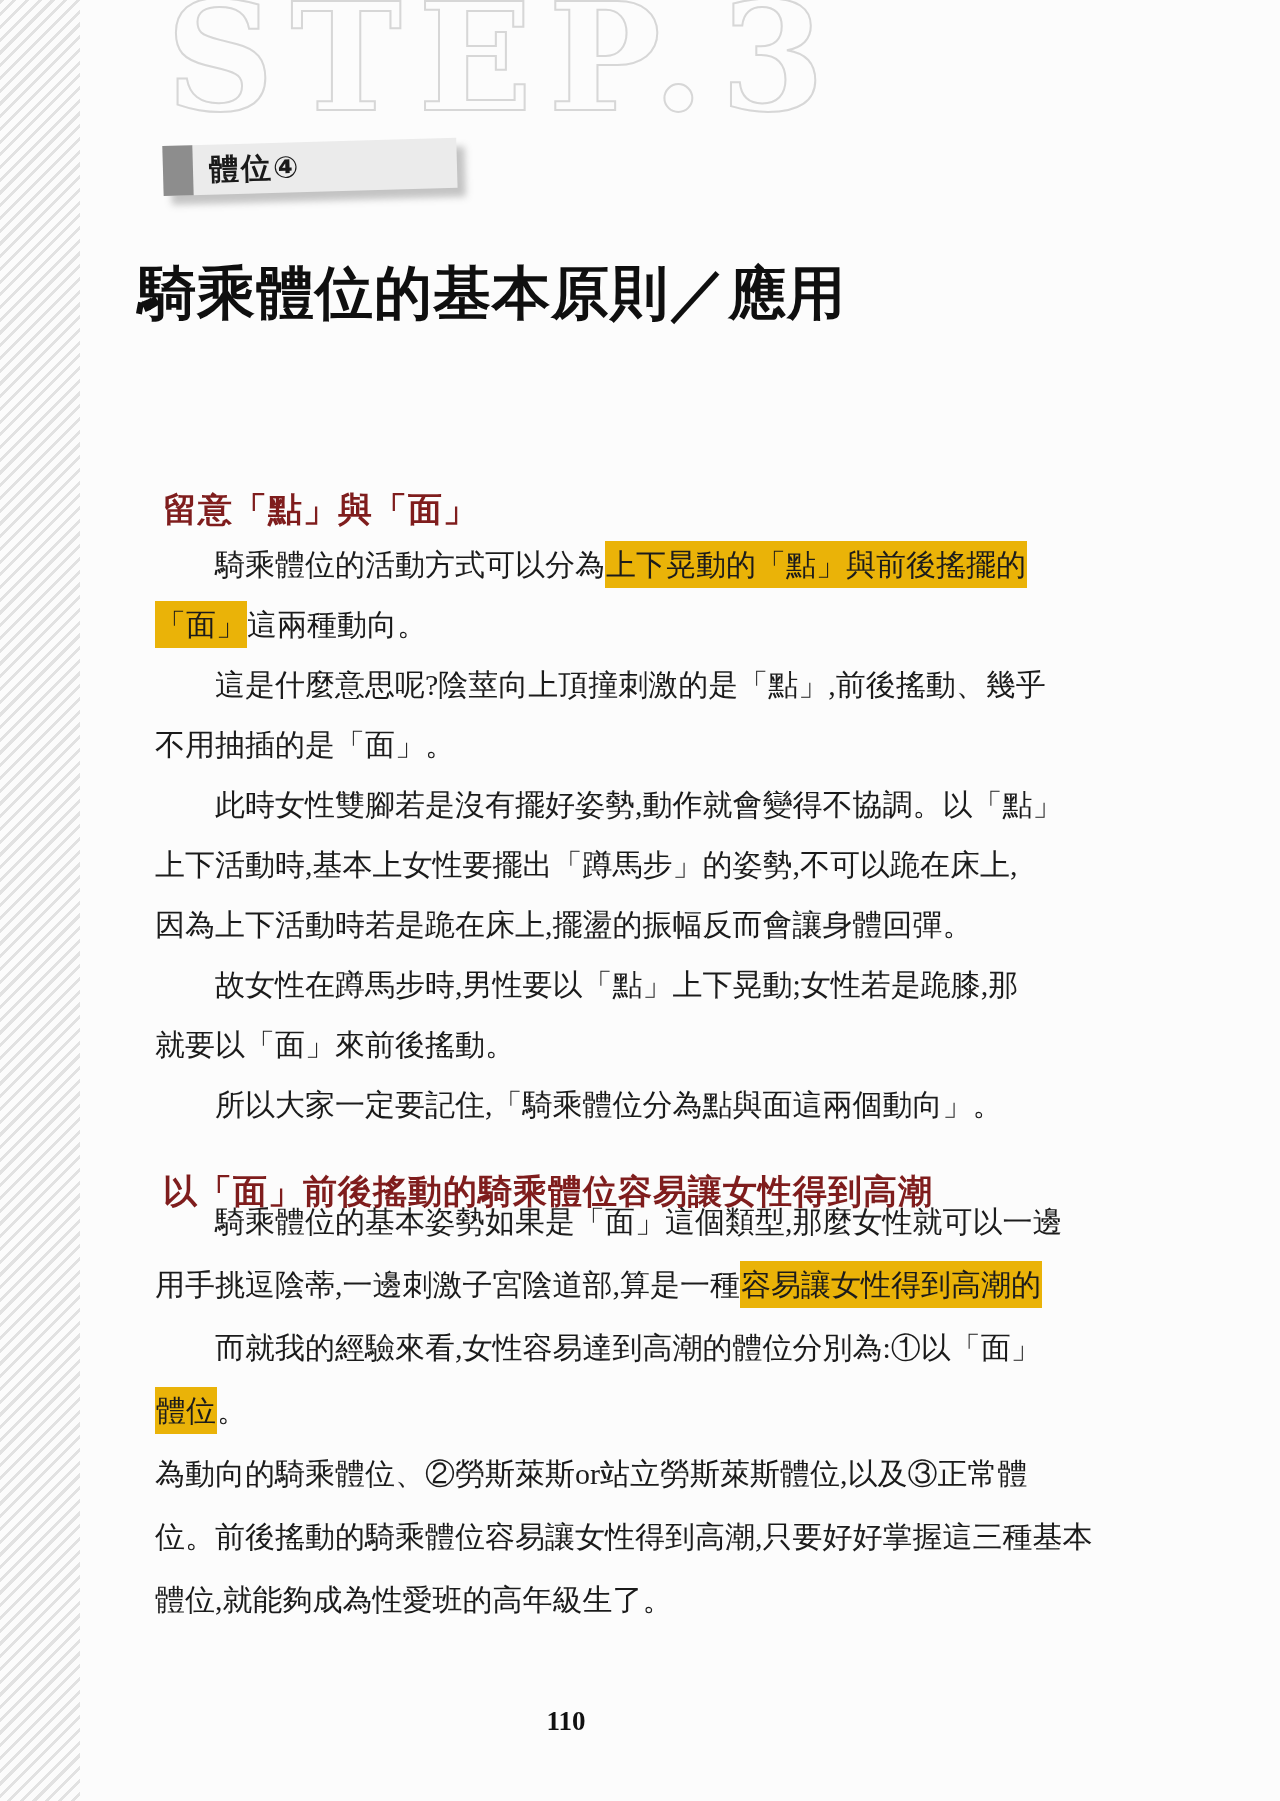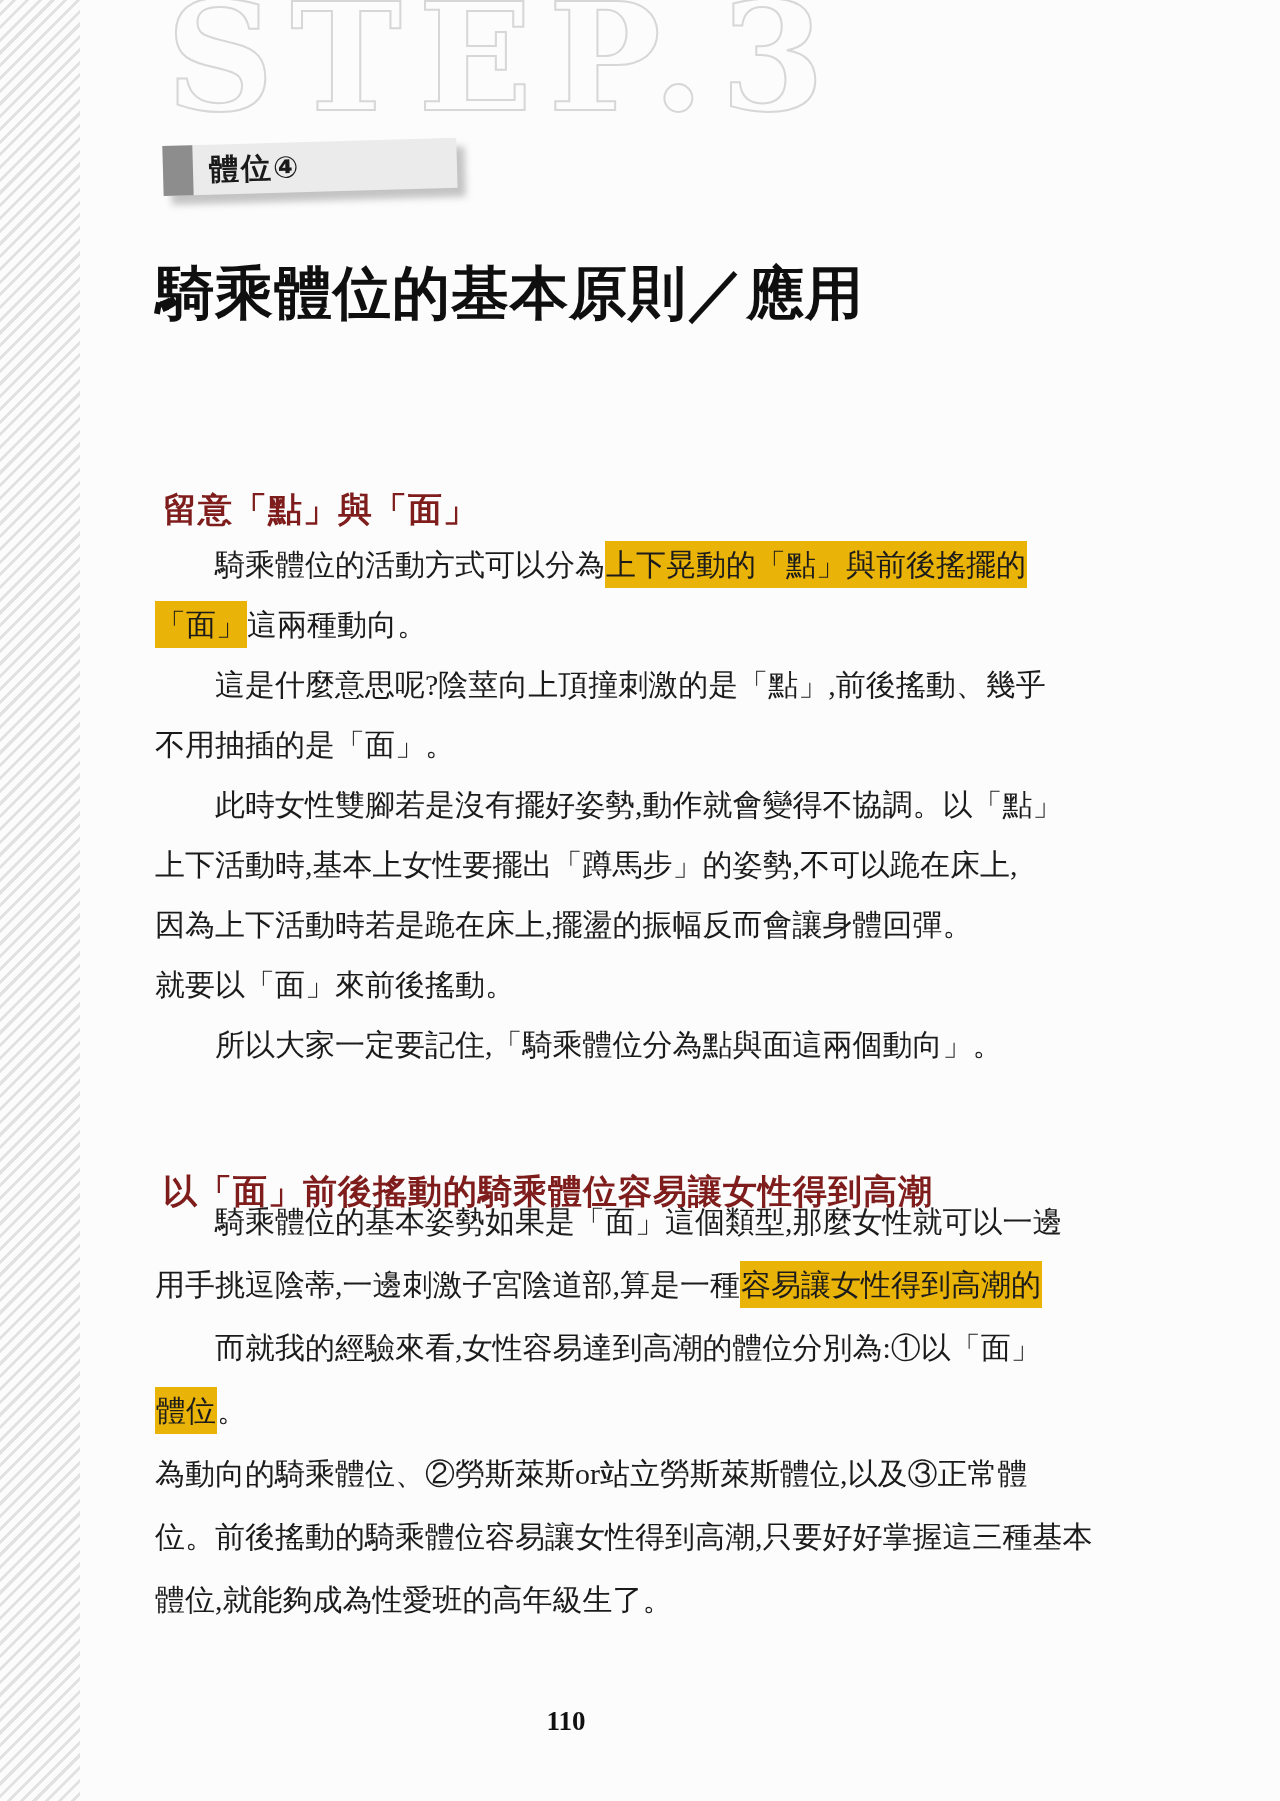--- a/index.html
+++ b/index.html
@@ -65,21 +65,21 @@
     font-weight: 700;
     font-size: 30px;
     color: #1a1a1a;
     letter-spacing: 2px;
     white-space: nowrap;
   }
 
   
   .page-title {
     position: absolute;
-    left: 156px;
+    left: 138px;
     top: 219px;
     font-family: "Liberation Sans", "DejaVu Sans", sans-serif;
     font-weight: 900;
     font-size: 58px;
     line-height: 70px;
     color: #0f0f0f;
     letter-spacing: 1px;
     white-space: nowrap;
   }
 
@@ -148,20 +148,21 @@
 <h2 class="section-heading heading-1">留意「點」與「面」</h2>
 
 <div class="textblock block-1">
     <div class="line indent"><span>騎乘體位的活動方式可以分為</span><span class="hl">上下晃動的「點」與前後搖擺的</span></div>
     <div class="line"><span class="hl">「面」</span><span>這兩種動向。</span></div>
     <div class="line indent"><span>這是什麼意思呢?陰莖向上頂撞刺激的是「點」,前後搖動、幾乎</span></div>
     <div class="line"><span>不用抽插的是「面」。</span></div>
     <div class="line indent"><span>此時女性雙腳若是沒有擺好姿勢,動作就會變得不協調。以「點」</span></div>
     <div class="line"><span>上下活動時,基本上女性要擺出「蹲馬步」的姿勢,不可以跪在床上,</span></div>
     <div class="line"><span>因為上下活動時若是跪在床上,擺盪的振幅反而會讓身體回彈。</span></div>
+    <div class="line indent"><span>故女性在蹲馬步時,男性要以「點」上下晃動;女性若是跪膝,那</span></div>
     <div class="line"><span>就要以「面」來前後搖動。</span></div>
     <div class="line indent"><span>所以大家一定要記住,「騎乘體位分為點與面這兩個動向」。</span></div>
   </div>
 
 <h2 class="section-heading heading-2">以「面」前後搖動的騎乘體位容易讓女性得到高潮</h2>
 
 <div class="textblock block-2">
     <div class="line indent"><span>騎乘體位的基本姿勢如果是「面」這個類型,那麼女性就可以一邊</span></div>
     <div class="line"><span>用手挑逗陰蒂,一邊刺激子宮陰道部,算是一種</span><span class="hl">容易讓女性得到高潮的</span></div>
     <div class="line indent"><span>而就我的經驗來看,女性容易達到高潮的體位分別為:①以「面」</span></div>

